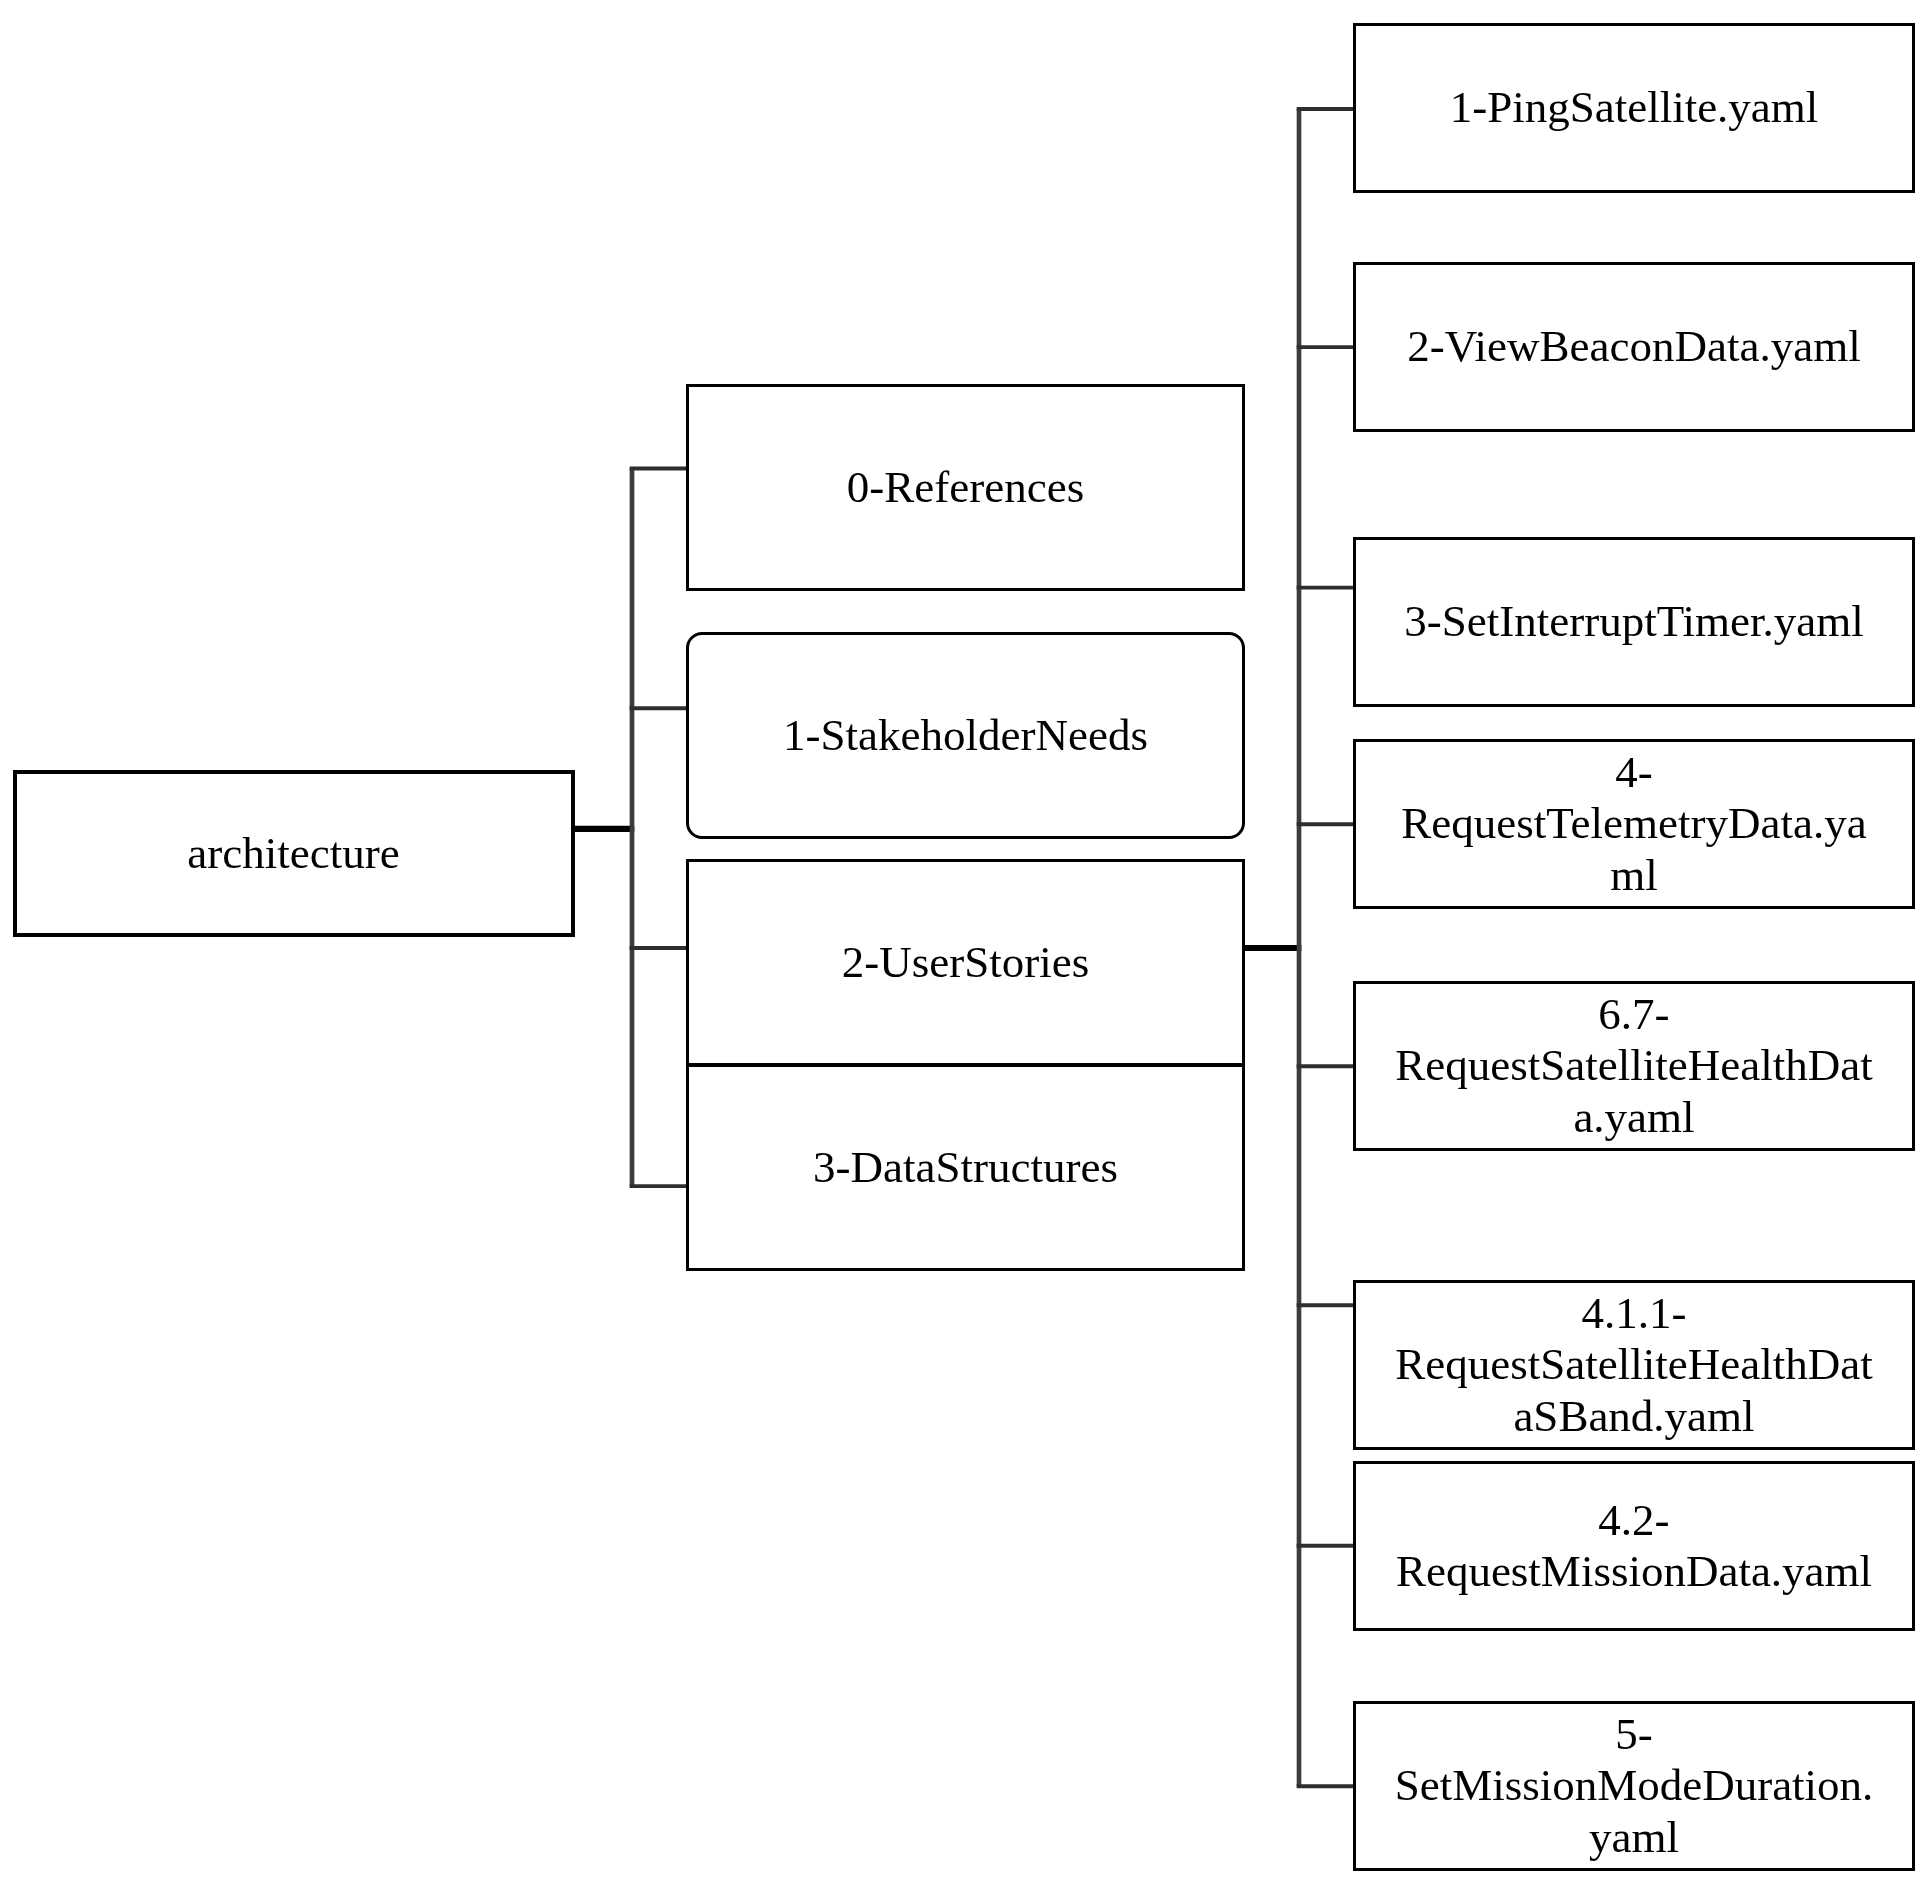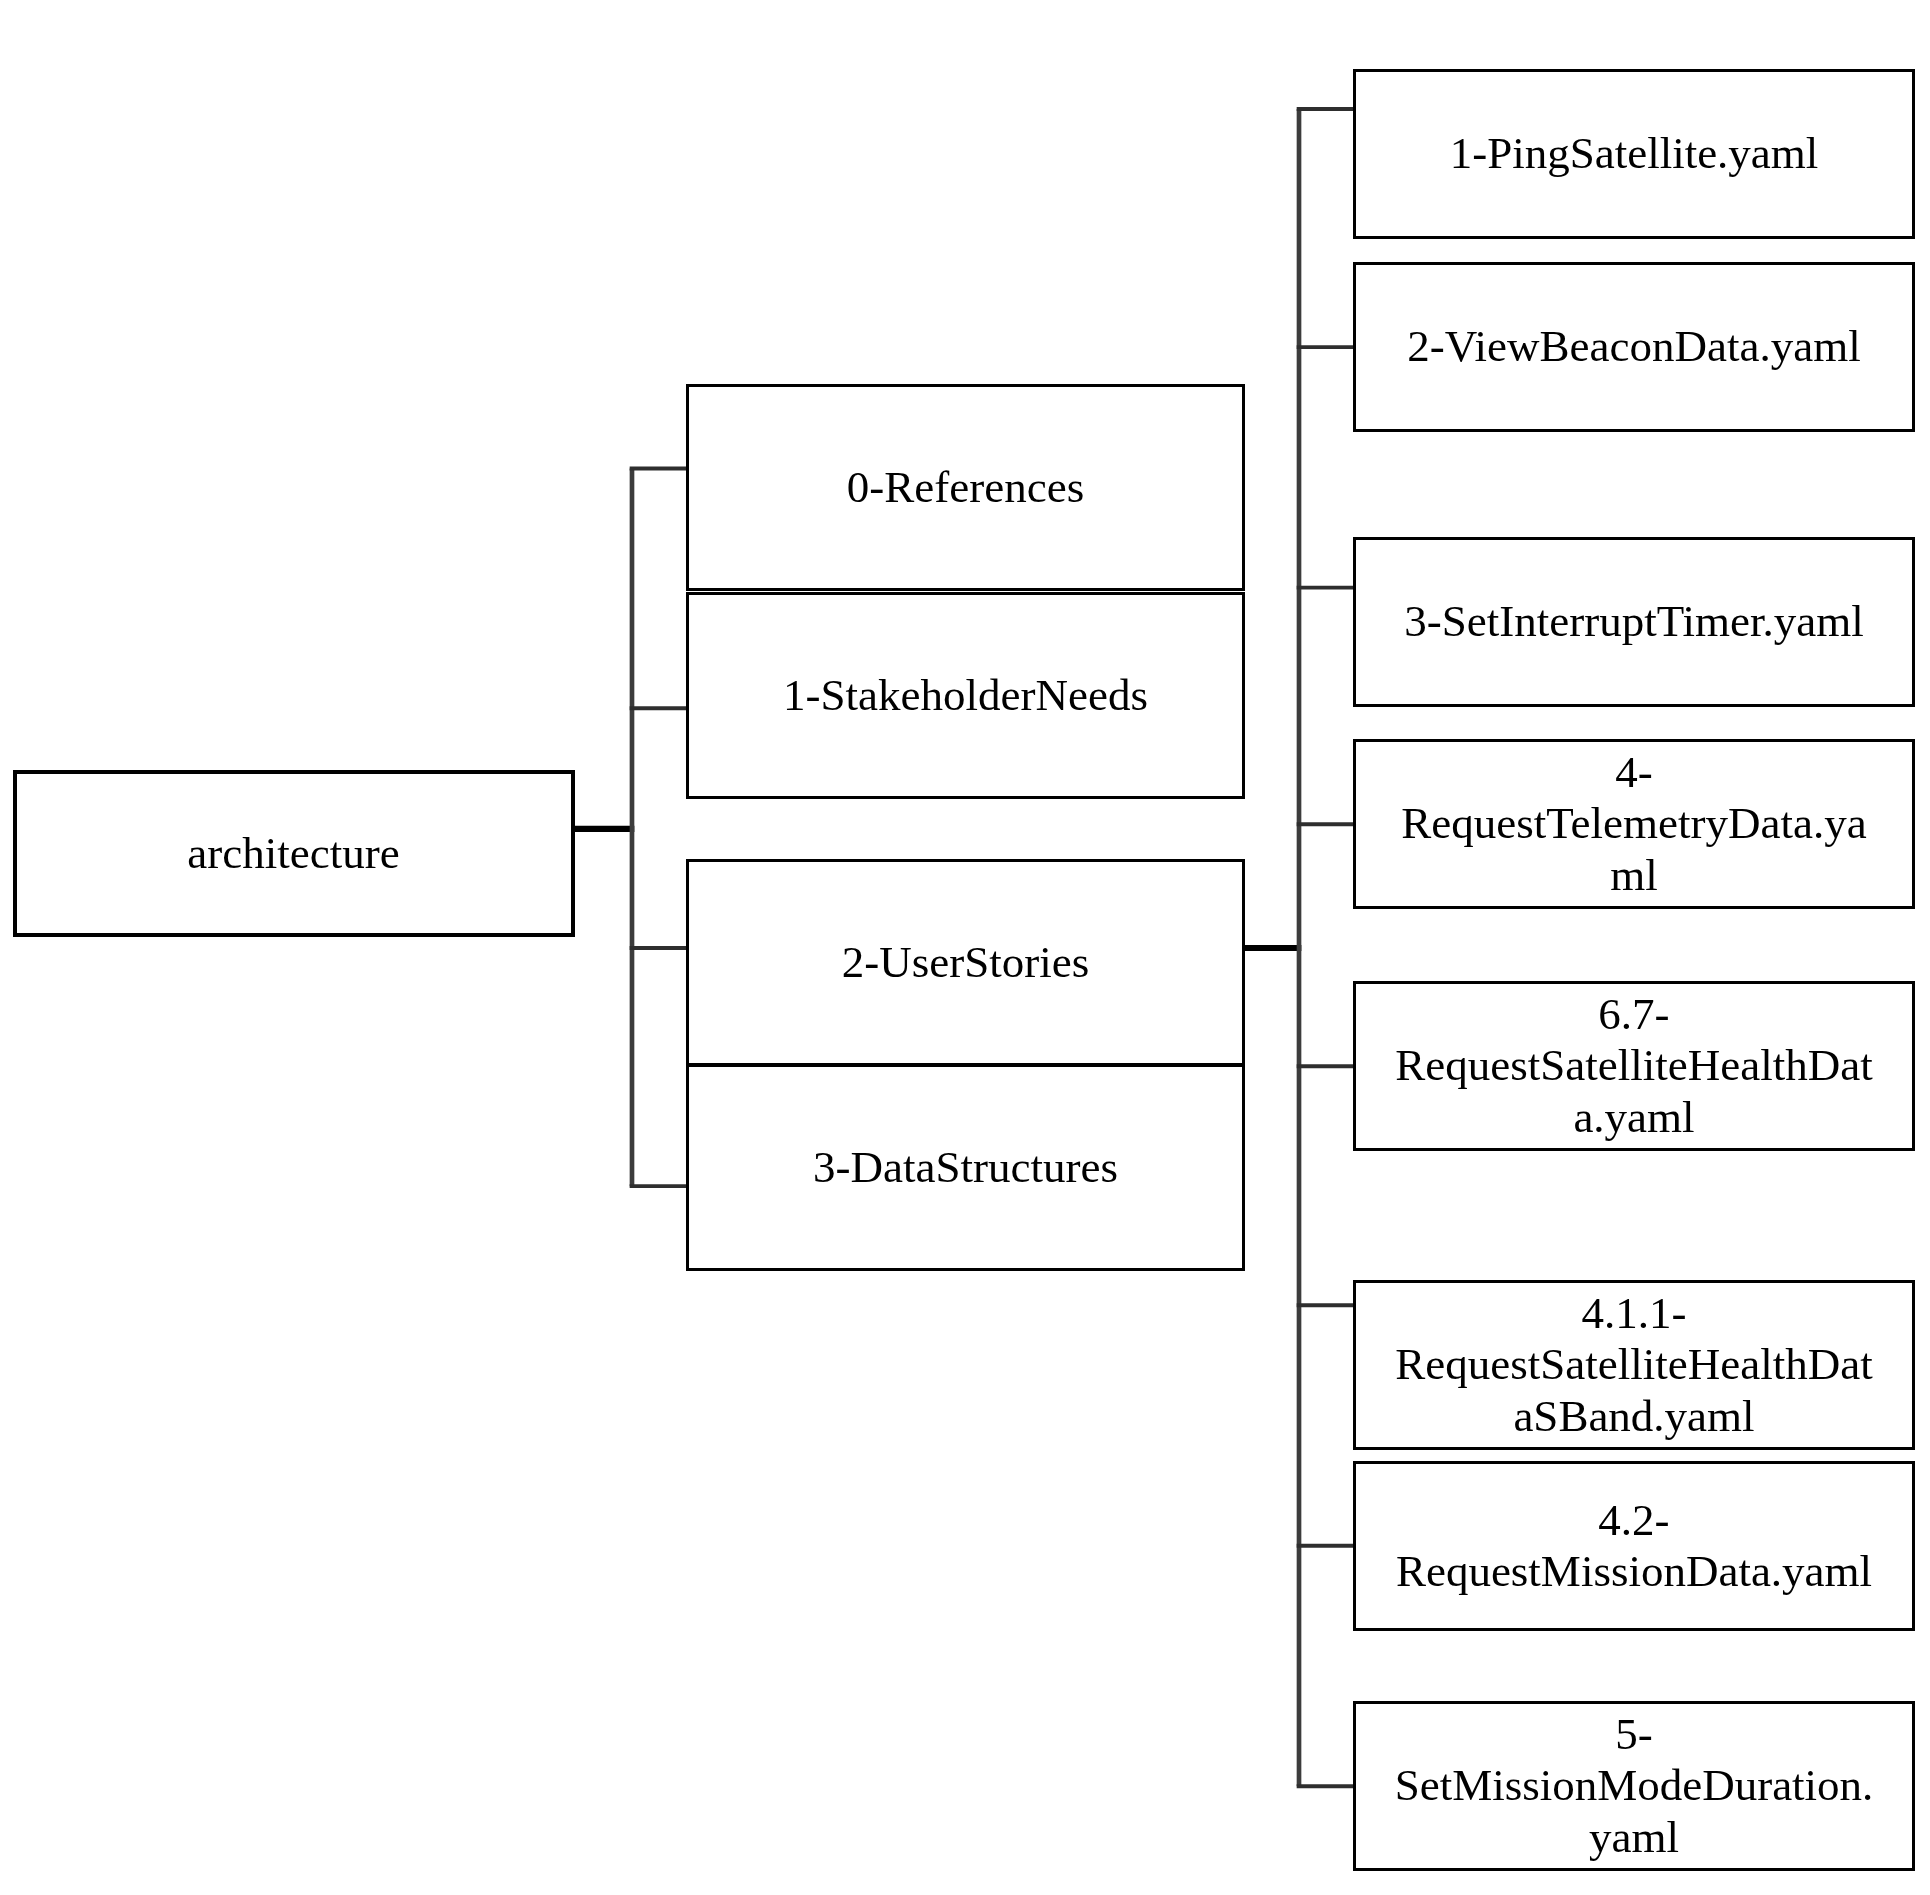--- a/index.html
+++ b/index.html
@@ -38,27 +38,27 @@
   .node.root { border-width: 4.7px; }
   .lbl { display: block; }
   .ln  { display: block; }
 
   
   .root { left: 12.5px;  top: 770px;  width: 562px; height: 167px; }
 
   
   .m  { left: 686px; width: 559px; height: 207px; }
   .m0 { top: 384px; }
-  .m1 { top: 592px; }
+  .m1 { top: 632px; border-radius: 16px; }
   .m2 { top: 859px; align-items: center; }
   .m3 { top: 1064px; justify-content: center; }
 
   
   .r  { left: 1353px; width: 562px; height: 170px; }
-  .r0 { top: 22.6px; margin-top: 46px; }
+  .r0 { top: 22.6px; }
   .r1 { top: 262px; font-family: Liberation Serif, serif; }
   .r2 { top: 503px; margin-top: 34px; }
   .r3 { top: 739px; }
   .r4 { top: 981px; }
   .r5 { top: 1280px; }
   .r6 { top: 1461px; }
   .r7 { top: 1701px; }
 </style>
 </head>
 <body>

